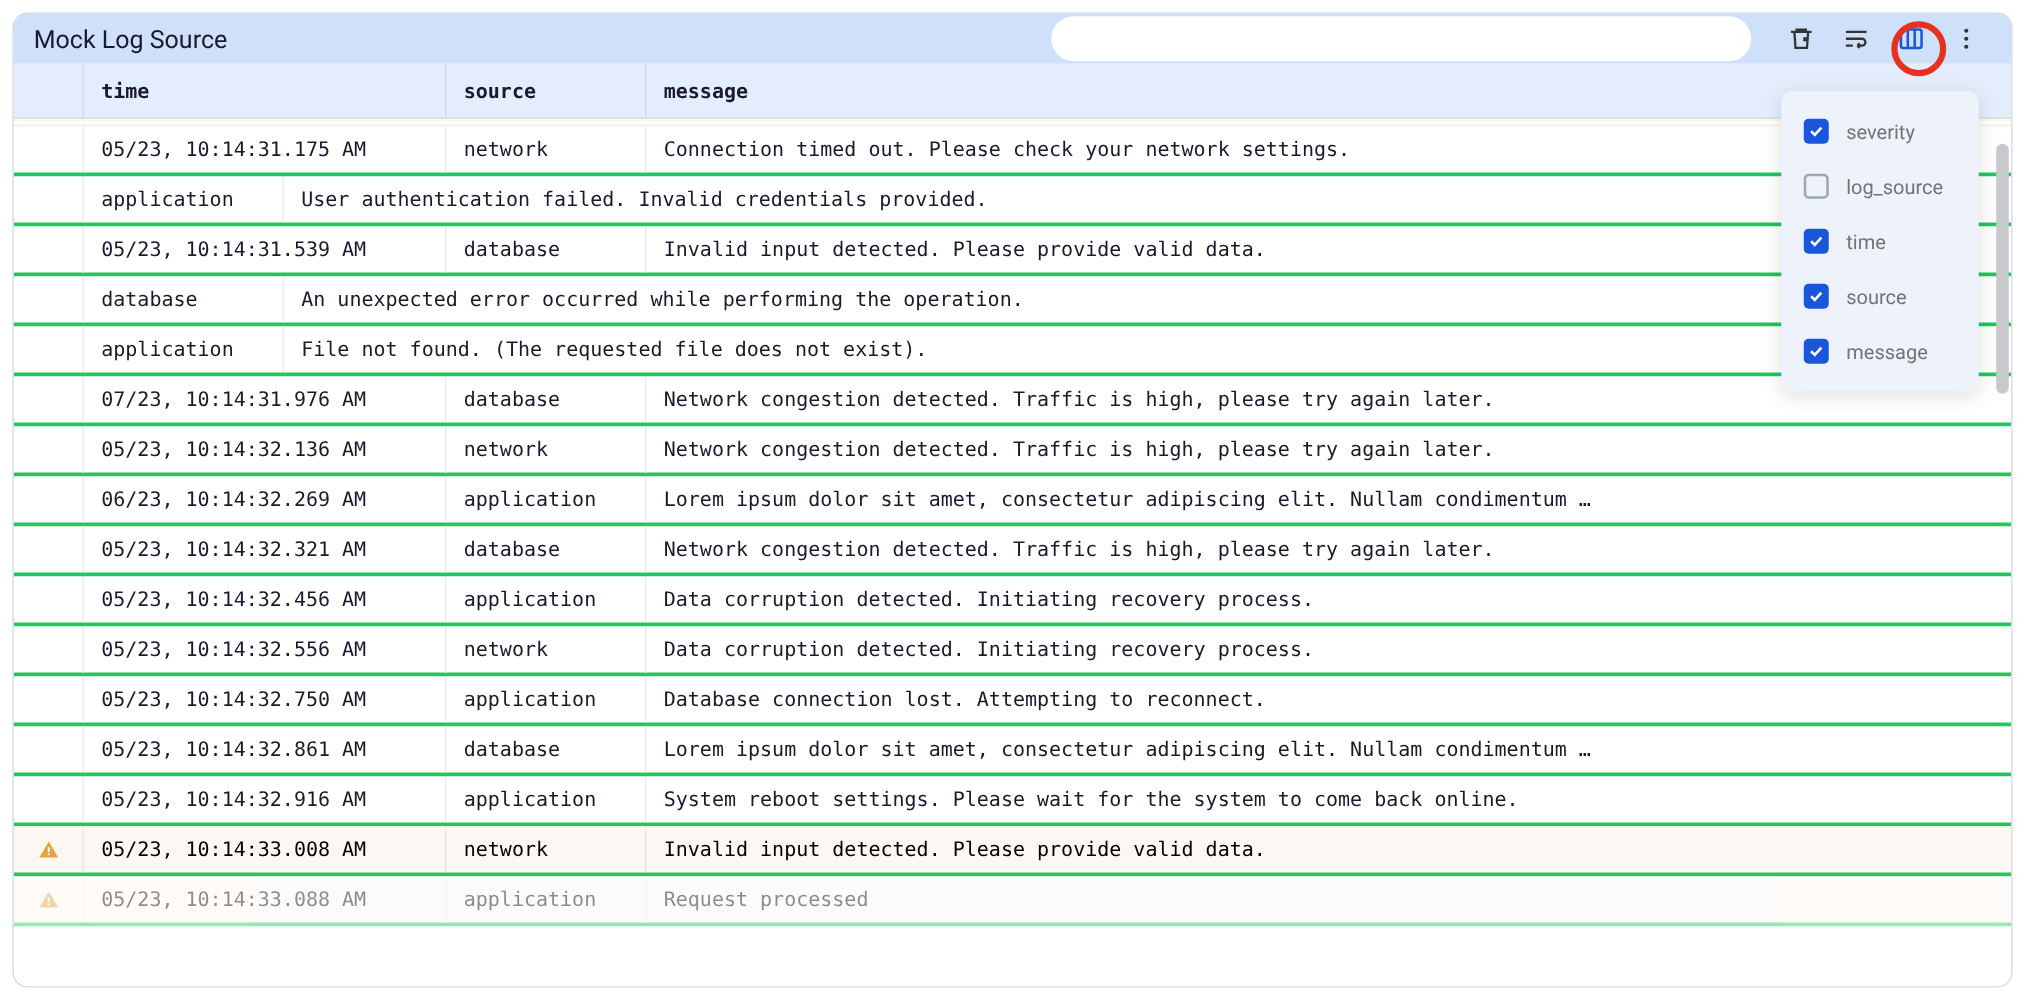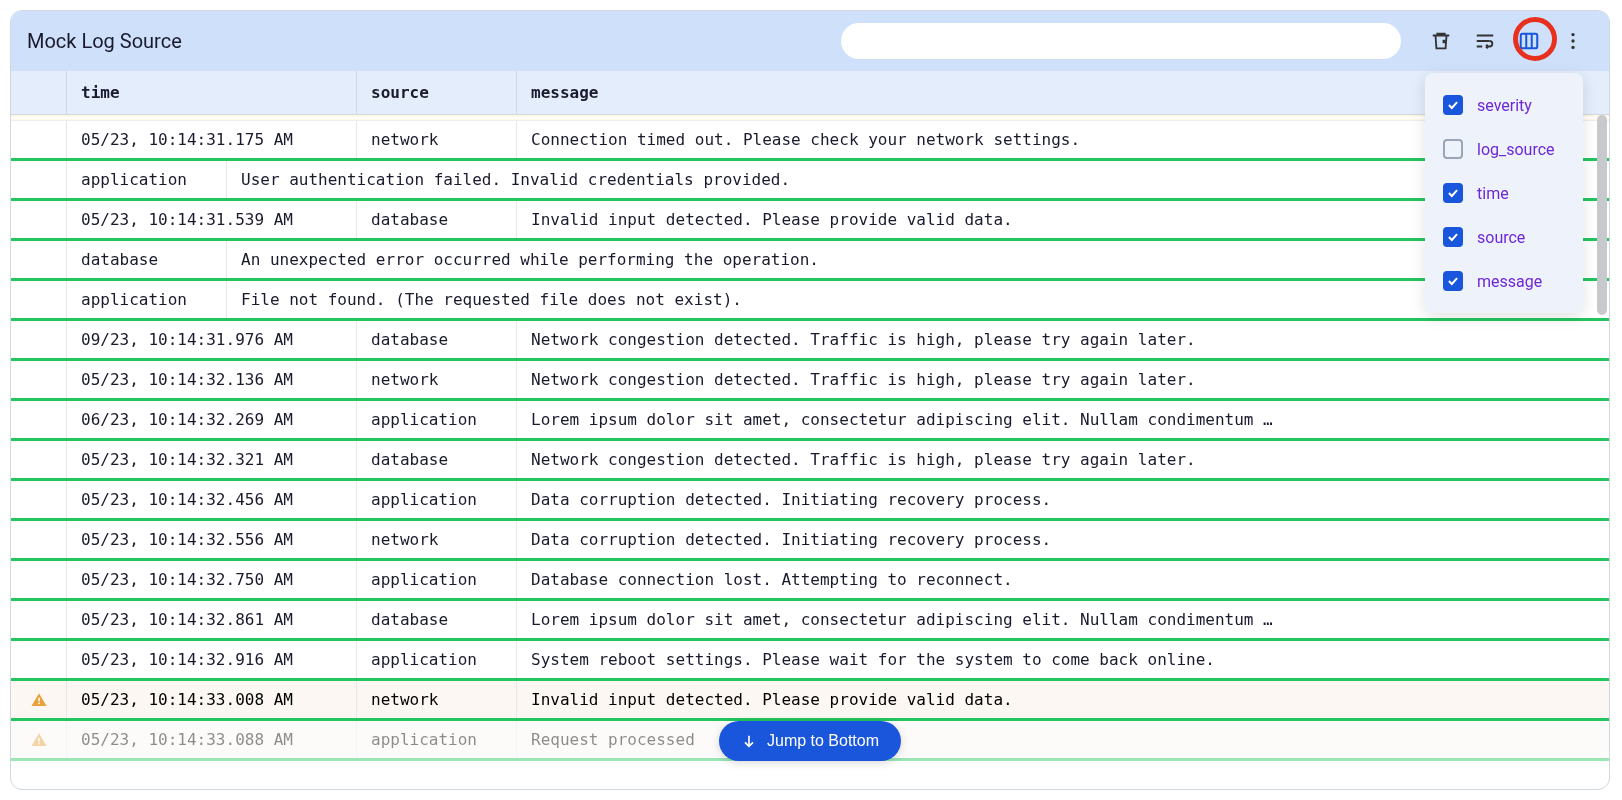--- a/index.html
+++ b/index.html
@@ -12,21 +12,21 @@
     width: 1600px;
     height: 780px;
     border: 1px solid #d0d7de;
     border-radius: 12px;
     overflow: hidden;
     position: relative;
     background: #fff;
   }
   .header {
     background: #cfe0fa;
-    height: 60px;
+    height: 40px;
     display: flex;
     align-items: center;
     padding: 15px 16px;
     gap: 12px;
   }
   .title {
     font-size: 20px;
     color: #1a1a2e;
     flex: 0 0 auto;
     margin-right: auto;
@@ -135,21 +135,21 @@
     box-shadow: 0 4px 16px rgba(0,0,0,0.12);
     padding: 10px 0;
     z-index: 40;
   }
   .dropdown-item {
     display: flex;
     align-items: center;
     gap: 14px;
     padding: 12px 18px;
     font-size: 16px;
-    color: #6d28d9;
+    color: #737373;
     cursor: pointer;
   }
   .checkbox {
     width: 20px;
     height: 20px;
     border-radius: 4px;
     display: flex;
     align-items: center;
     justify-content: center;
     flex: 0 0 20px;
@@ -267,21 +267,21 @@
           <div class="col-source">database</div>
           <div class="col-msg">An unexpected error occurred while performing the operation.</div>
         </div>
         <div class="row">
           <div class="col-sev"></div>
           <div class="col-source">application</div>
           <div class="col-msg">File not found. (The requested file does not exist).</div>
         </div>
         <div class="row">
           <div class="col-sev"></div>
-          <div class="col-time">09/23, 10:14:31.976 AM</div>
+          <div class="col-time">07/23, 10:14:31.976 AM</div>
           <div class="col-source">database</div>
           <div class="col-msg">Network congestion detected. Traffic is high, please try again later.</div>
         </div>
         <div class="row">
           <div class="col-sev"></div>
           <div class="col-time">05/23, 10:14:32.136 AM</div>
           <div class="col-source">network</div>
           <div class="col-msg">Network congestion detected. Traffic is high, please try again later.</div>
         </div>
         <div class="row">
@@ -391,25 +391,18 @@
           <div class="checkbox checked">
             <svg viewBox="0 0 24 24" fill="none" stroke="currentColor" stroke-width="3.5">
               <polyline points="5 12 10 17 19 7"></polyline>
             </svg>
           </div>
           <span>message</span>
         </div>
       </div>
   </div>
 
-  <button class="jump-btn">
-    <svg viewBox="0 0 24 24" fill="none" stroke="currentColor" stroke-width="2.5">
-        <line x1="12" y1="4" x2="12" y2="20"></line>
-        <polyline points="6 14 12 20 18 14"></polyline>
-      </svg>
-    <span>Jump to Bottom</span>
-  </button>
 
   <div class="scrollbar-track">
     <div class="scrollbar-thumb"></div>
   </div>
 
 </div>
 
 </body></html>

